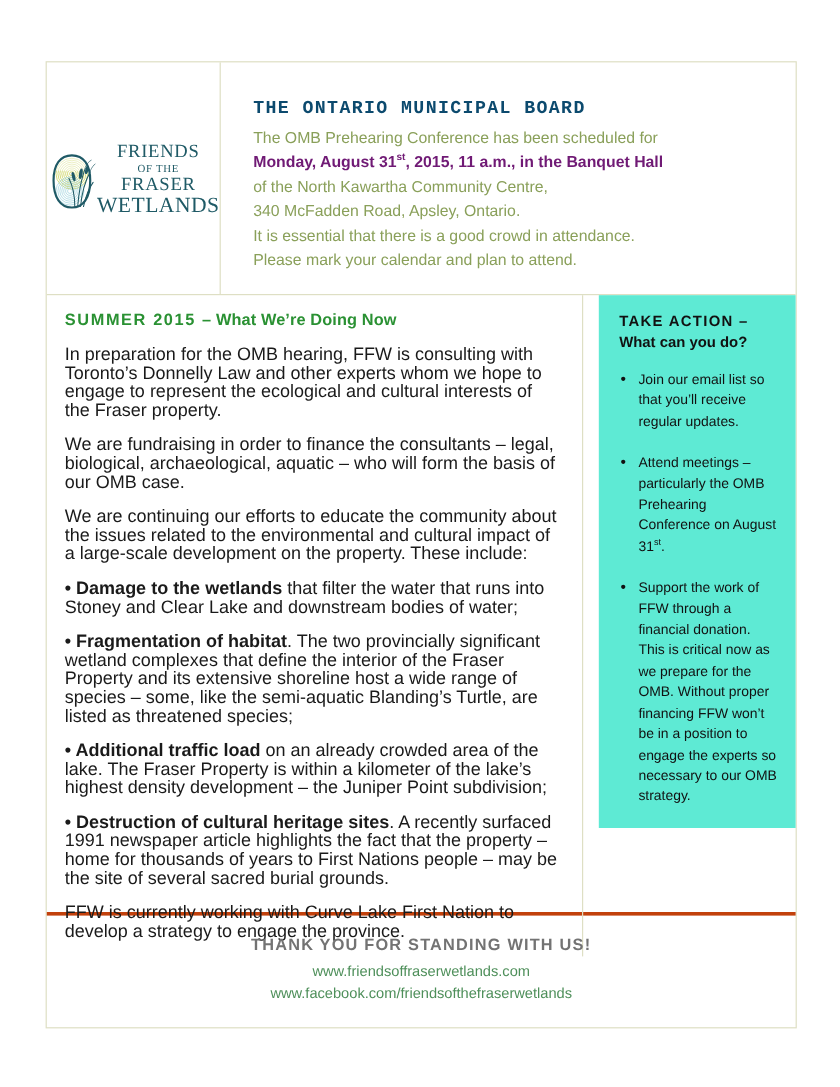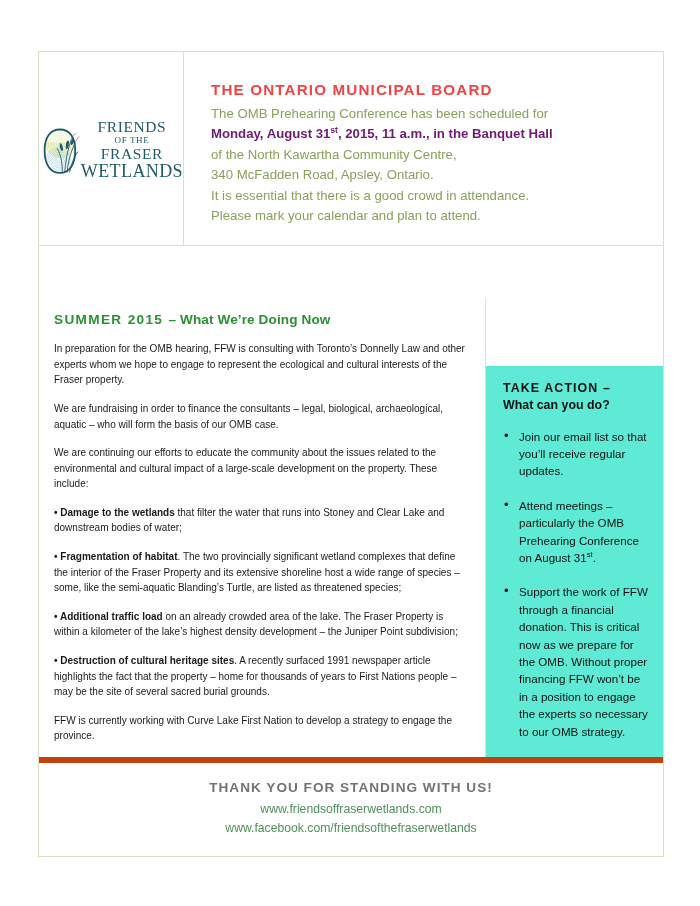--- a/index.html
+++ b/index.html
@@ -90,70 +90,72 @@
     display: block;
     margin-top: 1px;
   }
 
   .header-text {
     flex: 1;
     padding: 29px 0 0 27px;
     box-sizing: border-box;
   }
   .omb-title {
-    color: #ef4444;
+    color: #0c4a6e;
     font-size: 15.2px;
     font-weight: bold;
     letter-spacing: 1.15px;
     margin-bottom: 6px;
+    font-family: Liberation Mono, monospace;
   }
   .omb-line {
     color: #8aa05a;
     font-size: 13.2px;
     line-height: 20.4px;
     white-space: nowrap;
   }
   .omb-line.bold {
     color: #701a75;
     font-weight: bold;
   }
   .omb-line sup {
     font-size: 8.4px;
     vertical-align: super;
     line-height: 0;
   }
 
   
   .body-row {
     display: flex;
-    align-items: flex-end;
+    align-items: flex-start;
     height: 517px;
-    border-bottom: 6px solid #c2410c;
-    box-sizing: border-box;
+    border-bottom: 3px solid #c2410c;
+    box-sizing: border-box;
+    gap: 13px;
   }
 
   .main-col {
     width: 447px;
     box-sizing: border-box;
     padding: 13px 18px 0 15px;
     border-right: 1px solid #dedfc4;
   }
 
   .summer-head {
     color: #2a9133;
     font-size: 13.6px;
     font-weight: bold;
     margin: 0 0 14px 0;
   }
   .summer-head .sh-a { letter-spacing: 1.35px; }
   .summer-head .sh-b { letter-spacing: 0.1px; }
 
   .para {
     color: #1a1a1a;
-    font-size: 10px;
+    font-size: 15px;
     line-height: 15.6px;
     margin: 0 0 13px 0;
     text-align: left;
   }
   .para b { font-weight: bold; }
 
   .side-col {
     flex: 1;
     background: #5eead4;
     box-sizing: border-box;

